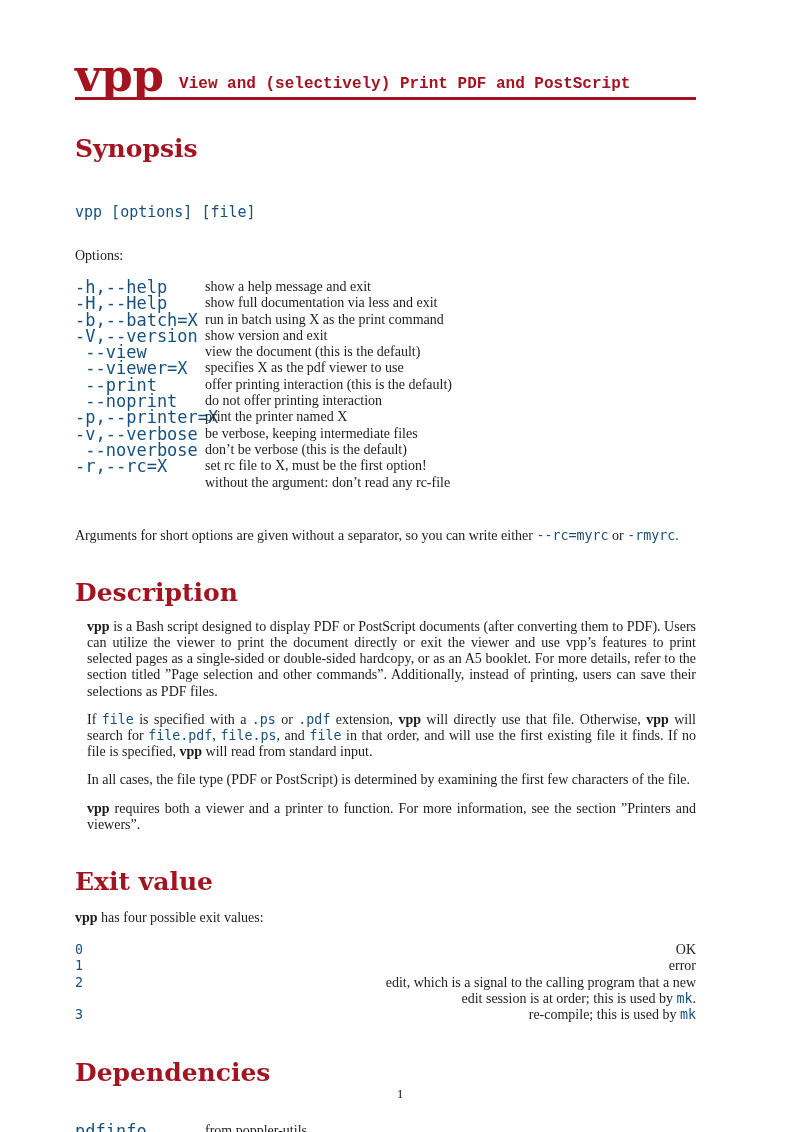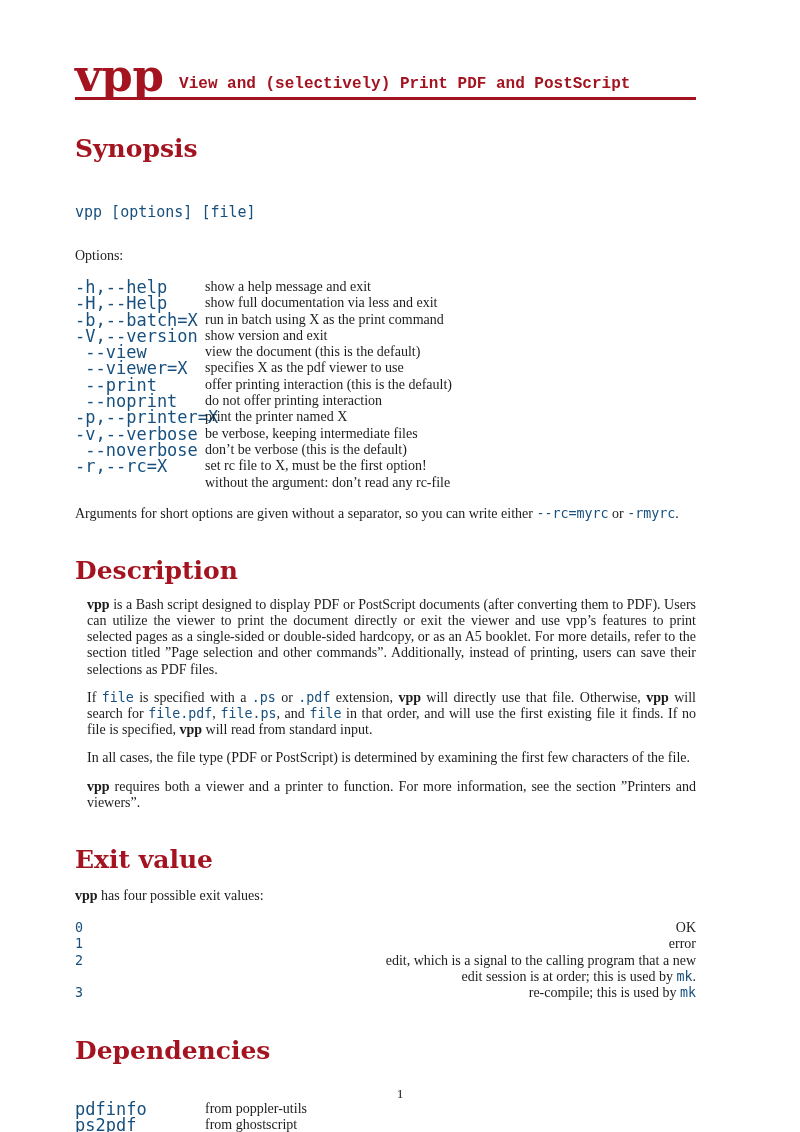--- a/index.html
+++ b/index.html
@@ -26,21 +26,21 @@
   
   h2{font-family:"DejaVu Serif",serif;font-weight:700;font-size:25px;color:var(--accent-red);margin-top:34px;}
   .code{font-family:"DejaVu Sans Mono",monospace;color:var(--code-blue);font-size:0.95em;}
   .b{font-weight:700;}
   .usage{margin-top:40px;font-size:15px;}
   .optlabel{margin-top:27px;}
   .optlist{margin-top:15px;}
   .optrow{display:flex;line-height:16.3px;}
   .optflag{flex:none;width:130px;white-space:pre;font-size:17px;}
   .optdesc{flex:1;}
-  .note{margin-top:15px;white-space:nowrap;}
+  .note{margin-top:37px;white-space:nowrap;}
   .para{margin-top:12px;line-height:16.2px;text-align:justify;margin-left:12px;}
   .intro{margin-top:14px;}
   .exlist{margin-top:16px;}
   .exrow{display:flex;line-height:16.3px;}
   .excode{flex:none;width:25px;font-size:13.3px;}
   .exdesc{flex:1;text-align:right;}
   .deplist{margin-top:36px;}
   .footer{position:absolute;left:0;right:0;bottom:30px;text-align:center;font-size:13.5px;color:#222;}
 </style>
 </head>

